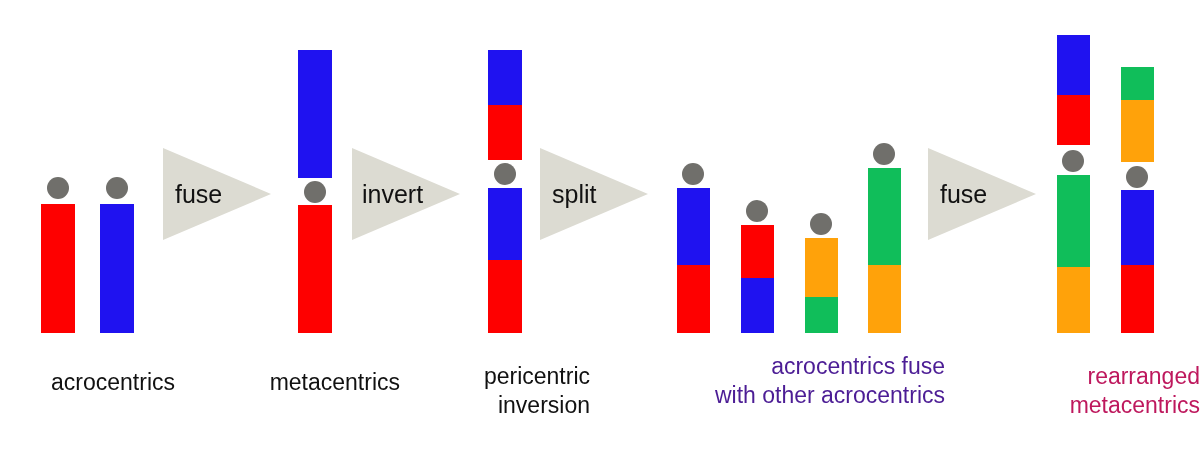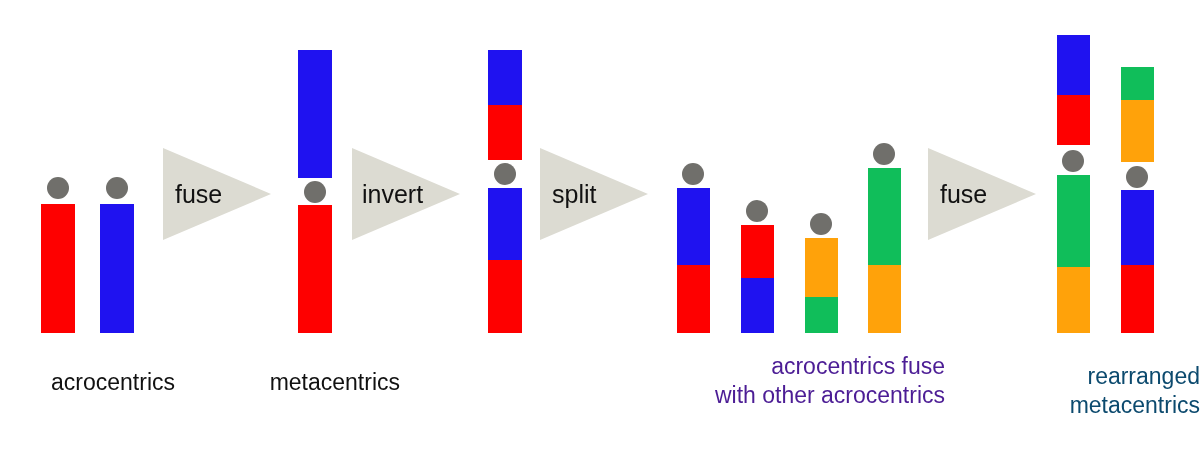--- a/index.html
+++ b/index.html
@@ -89,20 +89,22 @@
     <div class="stage-label" style="left: 0px; top: 368px; width: 175px; color: rgb(17, 17, 17);">acrocentrics</div>
     <div class="chrom-seg" style="left: 298px; top: 50px; width: 34px; height: 128px; background: rgb(31, 18, 240);"></div>
     <div class="chrom-seg" style="left: 298px; top: 205px; width: 34px; height: 128px; background: rgb(254, 0, 0);"></div>
     <div class="centromere" style="left: 304px; top: 181px; width: 22px; height: 22px; background: rgb(112, 111, 107);"></div>
     <div class="stage-label" style="left: 230px; top: 368px; width: 170px; color: rgb(17, 17, 17);">metacentrics</div>
     <div class="chrom-seg" style="left: 488px; top: 50px; width: 34px; height: 55px; background: rgb(31, 18, 240);"></div>
     <div class="chrom-seg" style="left: 488px; top: 105px; width: 34px; height: 55px; background: rgb(254, 0, 0);"></div>
     <div class="chrom-seg" style="left: 488px; top: 188px; width: 34px; height: 72px; background: rgb(31, 18, 240);"></div>
     <div class="chrom-seg" style="left: 488px; top: 260px; width: 34px; height: 73px; background: rgb(254, 0, 0);"></div>
     <div class="centromere" style="left: 494px; top: 163px; width: 22px; height: 22px; background: rgb(112, 111, 107);"></div>
+    <div class="stage-label" style="left: 420px; top: 362px; width: 170px; color: rgb(17, 17, 17);">pericentric
+inversion</div>
     <div class="chrom-seg" style="left: 677px; top: 188px; width: 33px; height: 77px; background: rgb(31, 18, 240);"></div>
     <div class="chrom-seg" style="left: 677px; top: 265px; width: 33px; height: 68px; background: rgb(254, 0, 0);"></div>
     <div class="centromere" style="left: 682px; top: 163px; width: 22px; height: 22px; background: rgb(112, 111, 107);"></div>
     <div class="chrom-seg" style="left: 741px; top: 225px; width: 33px; height: 53px; background: rgb(254, 0, 0);"></div>
     <div class="chrom-seg" style="left: 741px; top: 278px; width: 33px; height: 55px; background: rgb(31, 18, 240);"></div>
     <div class="centromere" style="left: 746px; top: 200px; width: 22px; height: 22px; background: rgb(112, 111, 107);"></div>
     <div class="chrom-seg" style="left: 805px; top: 238px; width: 33px; height: 59px; background: rgb(255, 162, 10);"></div>
     <div class="chrom-seg" style="left: 805px; top: 297px; width: 33px; height: 36px; background: rgb(16, 190, 90);"></div>
     <div class="centromere" style="left: 810px; top: 213px; width: 22px; height: 22px; background: rgb(112, 111, 107);"></div>
     <div class="chrom-seg" style="left: 868px; top: 168px; width: 33px; height: 97px; background: rgb(16, 190, 90);"></div>
@@ -113,15 +115,15 @@
     <div class="chrom-seg" style="left: 1057px; top: 35px; width: 33px; height: 60px; background: rgb(31, 18, 240);"></div>
     <div class="chrom-seg" style="left: 1057px; top: 95px; width: 33px; height: 50px; background: rgb(254, 0, 0);"></div>
     <div class="chrom-seg" style="left: 1057px; top: 175px; width: 33px; height: 92px; background: rgb(16, 190, 90);"></div>
     <div class="chrom-seg" style="left: 1057px; top: 267px; width: 33px; height: 66px; background: rgb(255, 162, 10);"></div>
     <div class="centromere" style="left: 1062px; top: 150px; width: 22px; height: 22px; background: rgb(112, 111, 107);"></div>
     <div class="chrom-seg" style="left: 1121px; top: 67px; width: 33px; height: 33px; background: rgb(16, 190, 90);"></div>
     <div class="chrom-seg" style="left: 1121px; top: 100px; width: 33px; height: 62px; background: rgb(255, 162, 10);"></div>
     <div class="chrom-seg" style="left: 1121px; top: 190px; width: 33px; height: 75px; background: rgb(31, 18, 240);"></div>
     <div class="chrom-seg" style="left: 1121px; top: 265px; width: 33px; height: 68px; background: rgb(254, 0, 0);"></div>
     <div class="centromere" style="left: 1126px; top: 166px; width: 22px; height: 22px; background: rgb(112, 111, 107);"></div>
-    <div class="stage-label" style="left: 1010px; top: 362px; width: 190px; color: #0c4a6e;">rearranged
+    <div class="stage-label" style="left: 1010px; top: 362px; width: 190px; color: #be185d;">rearranged
 metacentrics</div>
   </div>
 
 </body></html>

